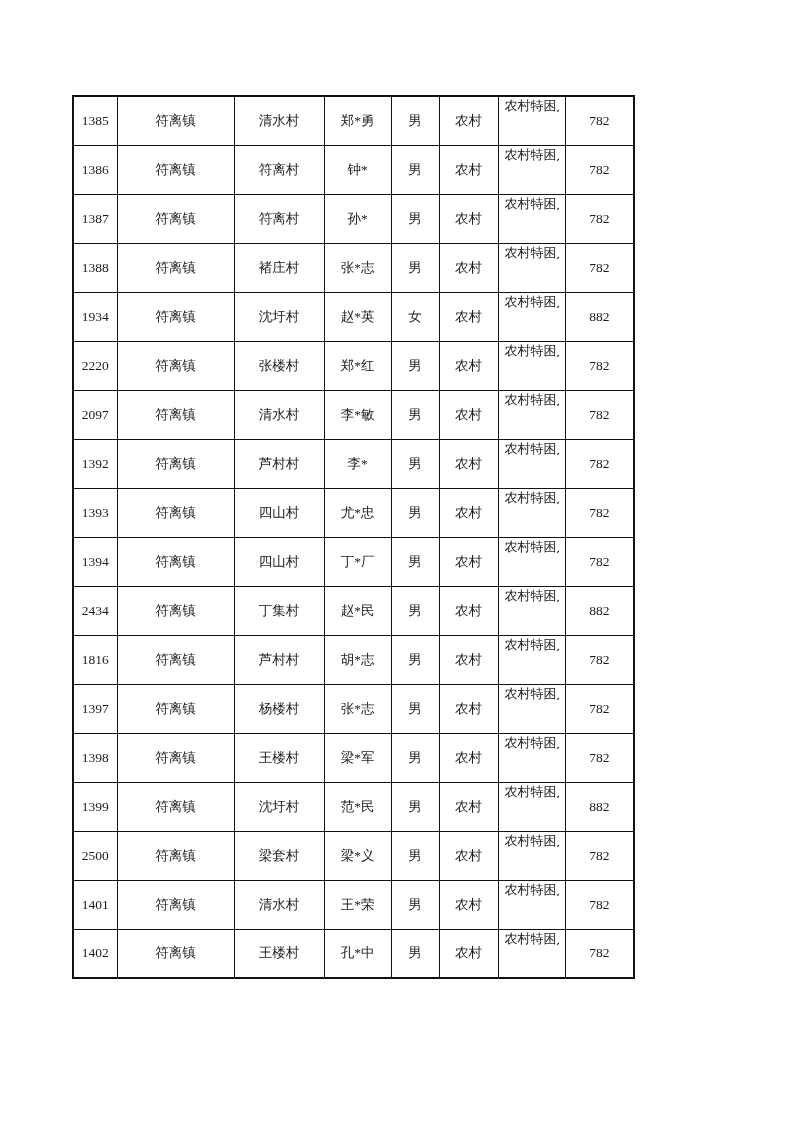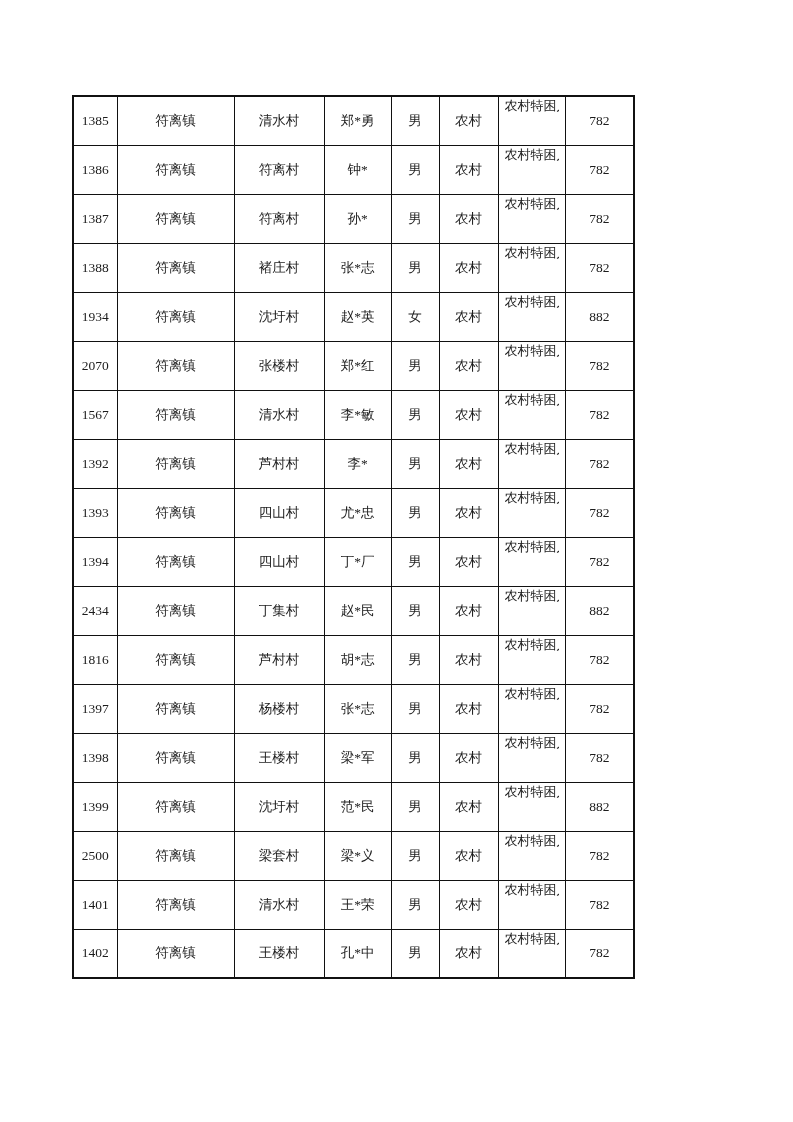--- a/index.html
+++ b/index.html
@@ -130,34 +130,34 @@
     <td class="c-name">赵*英</td>
     <td class="c-gender">女</td>
     <td class="c-area">农村</td>
     <td class="c-category">
       <div class="cat-inner">农村特困人员集中供养</div>
     </td>
     <td class="c-amount">882</td>
   </tr>
 
   <tr>
-    <td class="c-seq">2070</td>
+    <td class="c-seq">2220</td>
     <td class="c-town">符离镇</td>
     <td class="c-village">张楼村</td>
     <td class="c-name">郑*红</td>
     <td class="c-gender">男</td>
     <td class="c-area">农村</td>
     <td class="c-category">
       <div class="cat-inner">农村特困人员分散供养</div>
     </td>
     <td class="c-amount">782</td>
   </tr>
 
   <tr>
-    <td class="c-seq">1567</td>
+    <td class="c-seq">2097</td>
     <td class="c-town">符离镇</td>
     <td class="c-village">清水村</td>
     <td class="c-name">李*敏</td>
     <td class="c-gender">男</td>
     <td class="c-area">农村</td>
     <td class="c-category">
       <div class="cat-inner">农村特困人员分散供养</div>
     </td>
     <td class="c-amount">782</td>
   </tr>

